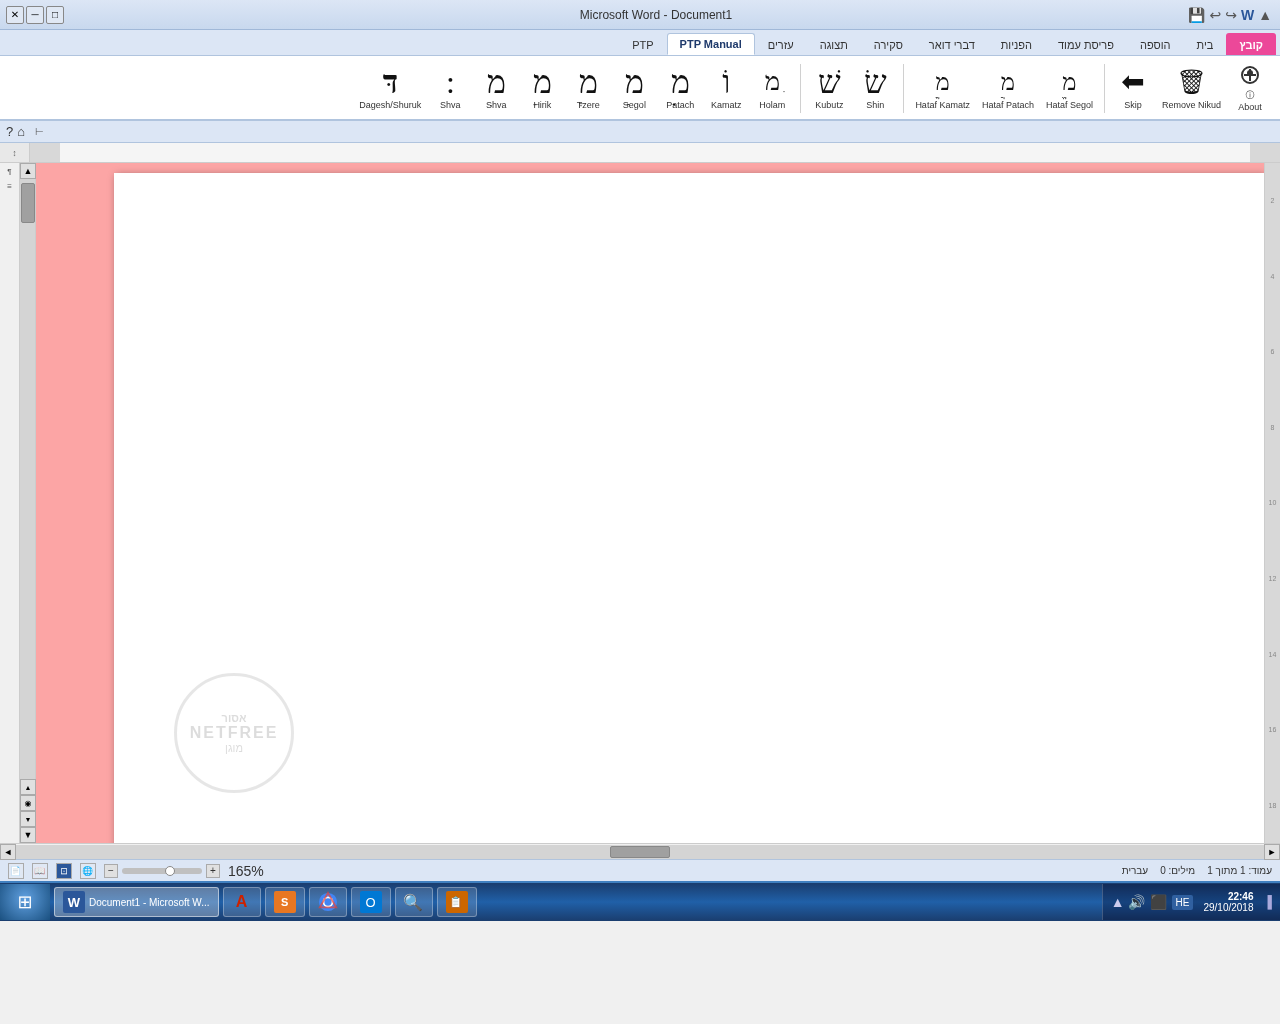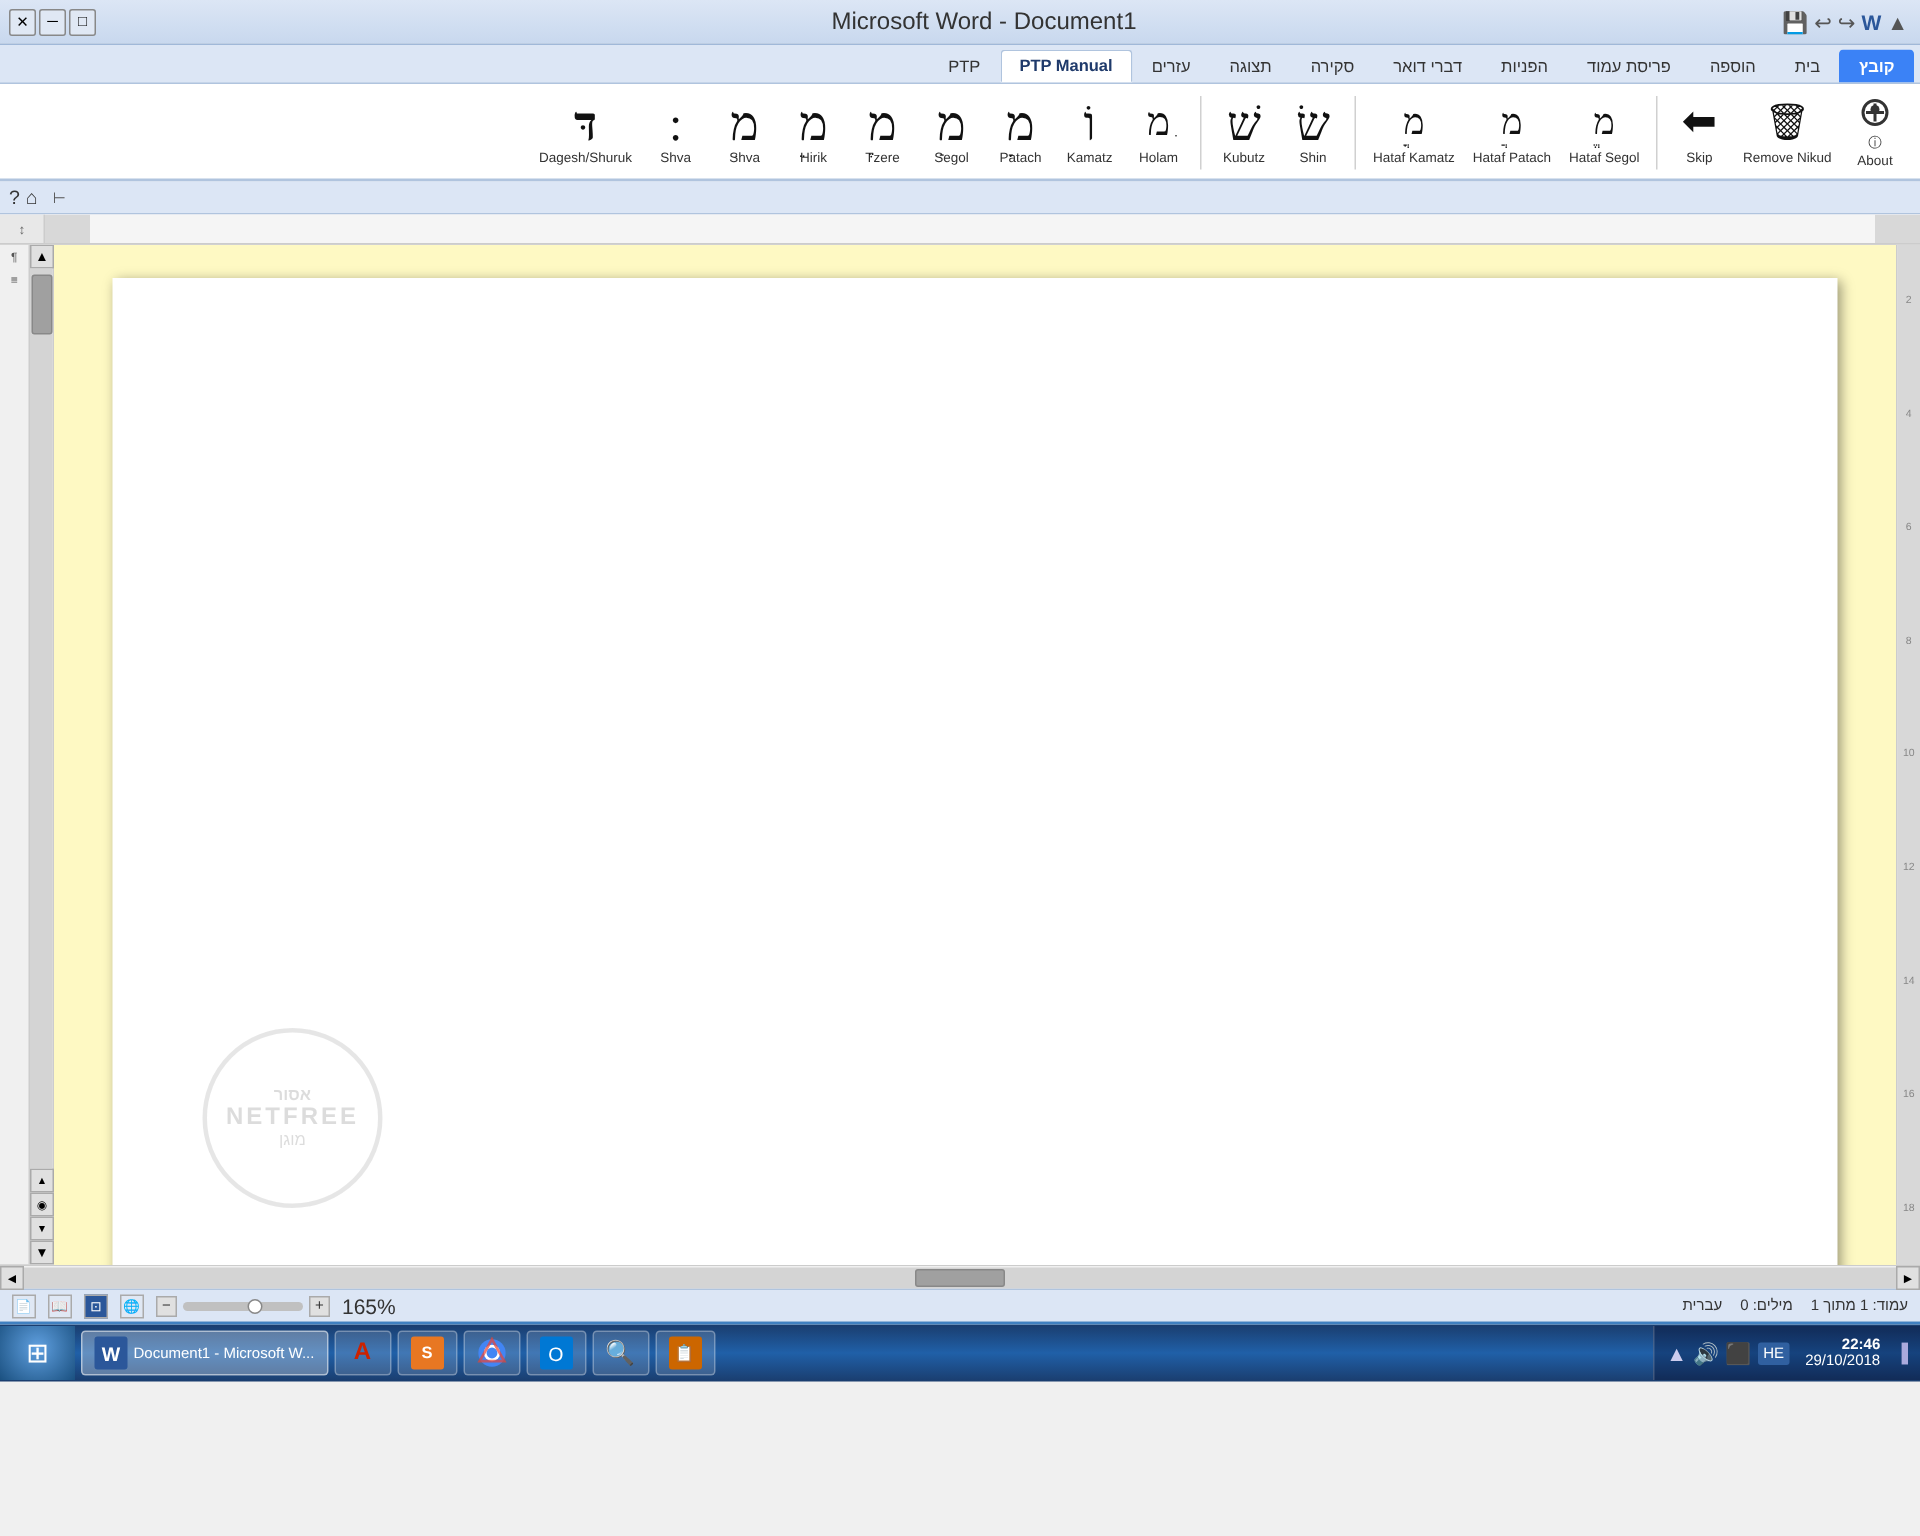--- a/index.html
+++ b/index.html
@@ -23,21 +23,21 @@
     #titlebar .win-btn {
       width: 18px; height: 18px;
       border: 1px solid #888;
       background: #e0e8f4;
       display: flex; align-items: center; justify-content: center;
       font-size: 10px; cursor: pointer;
       border-radius: 2px;
     }
     #titlebar .title {
       position: absolute; left: 50%; transform: translateX(-50%);
-      font-size: 16px; color: #333; font-weight: normal; padding-left: 32px;
+      font-size: 12px; color: #333; font-weight: normal; padding-left: 32px;
     }
     #titlebar .right-icons {
       margin-left: auto;
       display: flex; align-items: center; gap: 4px; padding-right: 8px;
     }
     #titlebar .right-icons span {
       font-size: 14px; cursor: pointer; color: #555;
     }
 
     
@@ -63,21 +63,21 @@
       display: flex; align-items: center;
     }
     .ribbon-tab.active {
       background: white;
       border-color: #b0c4de;
       border-bottom: 1px solid white;
       font-weight: bold;
       color: #1f3a6b;
     }
     .ribbon-tab.kubutz {
-      background: #3b82f6;
+      background: #ec4899;
       color: white;
       font-weight: bold;
     }
 
     
     #ribbon-content {
       background: white;
       border-bottom: 2px solid #b0c4de;
       padding: 4px 0 2px 0;
       display: flex;
@@ -196,25 +196,25 @@
     }
     #scrollbar-v-left {
       width: 16px;
       background: #f0f0f0;
       border-right: 1px solid #ccc;
       display: flex;
       flex-direction: column;
     }
     #page-canvas {
       flex: 1;
-      background: #fef9c3;
+      background: #fca5a5;
       overflow: auto;
       display: flex;
-      justify-content: center;
-      padding: 22px 0;
+      justify-content: flex-end;
+      padding: 10px 0;
     }
     #page {
       background: white;
       width: 1150px;
       min-height: 700px;
       box-shadow: 2px 2px 8px rgba(0,0,0,0.4);
       position: relative;
     }
     .scrollbar-btn {
       width: 16px; height: 16px;

